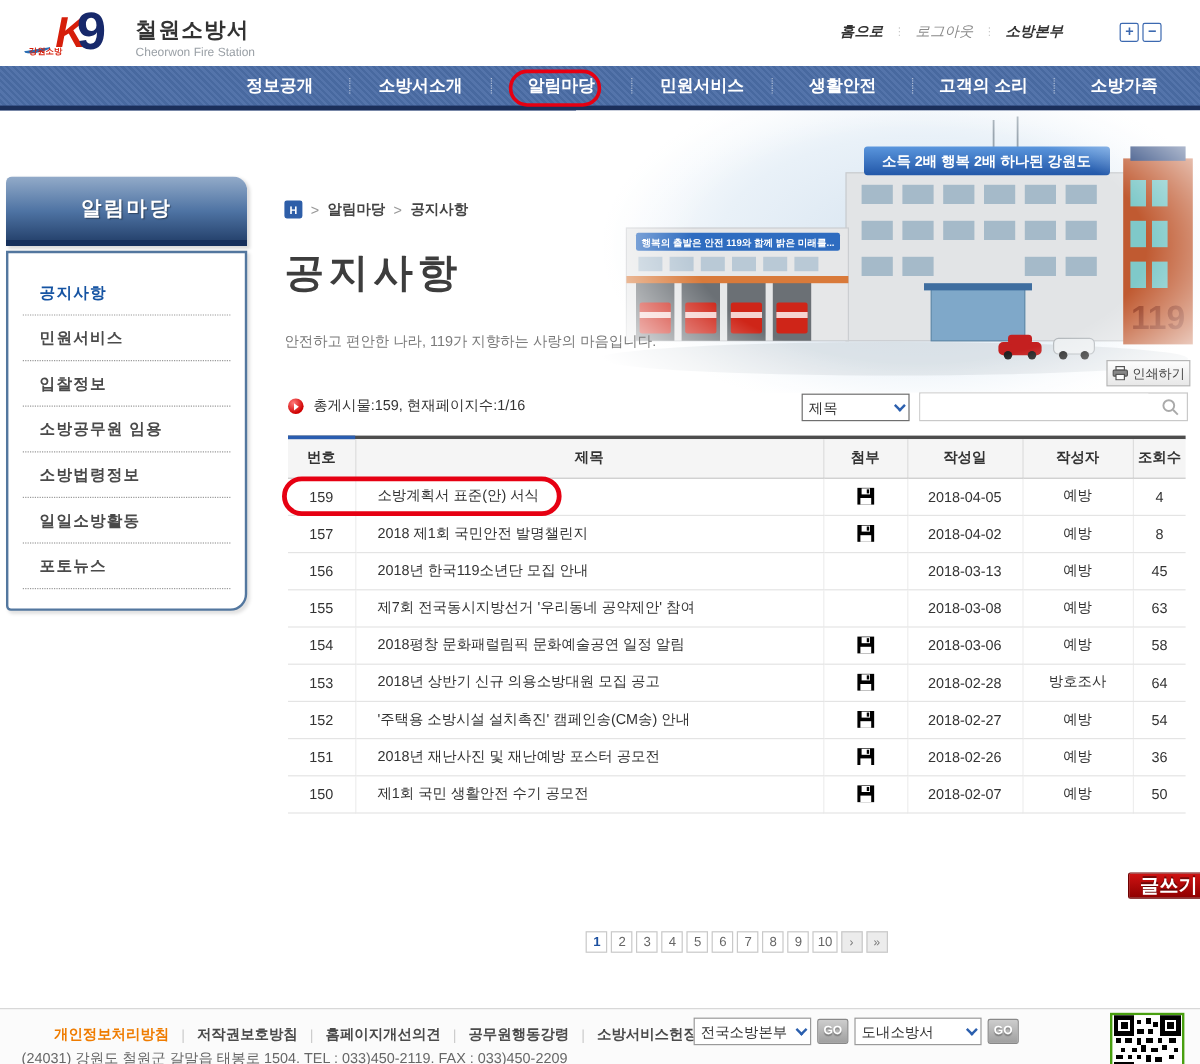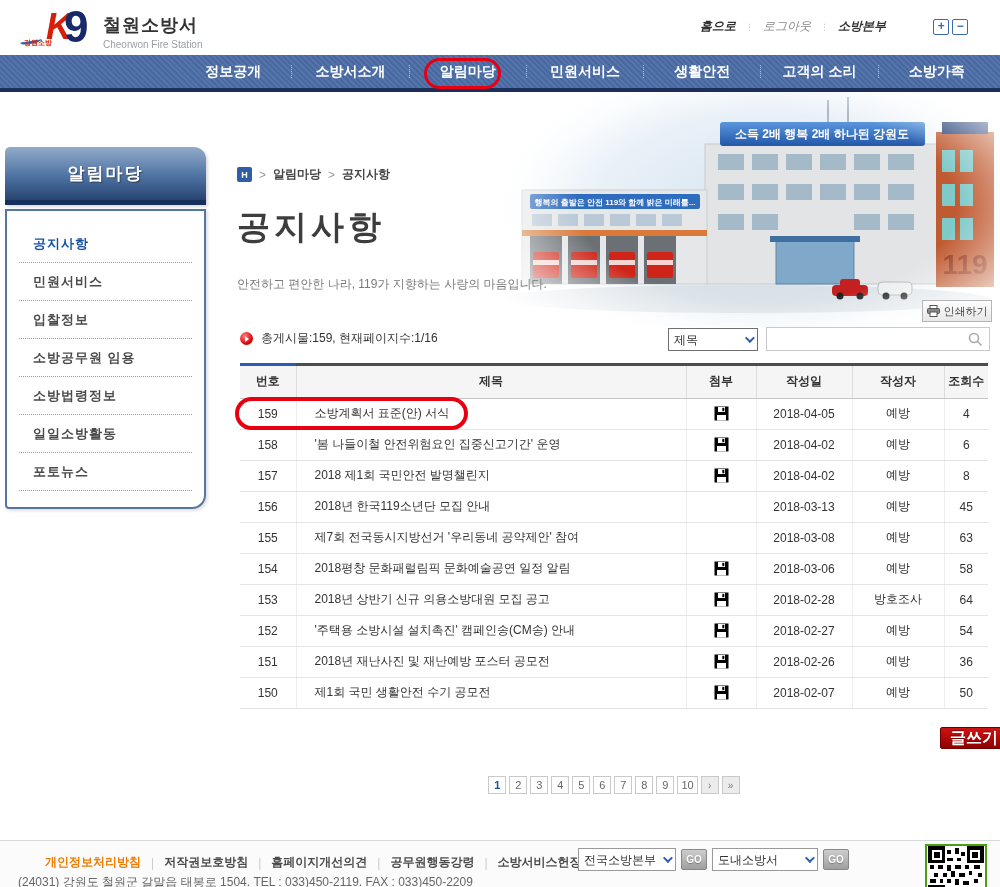--- a/index.html
+++ b/index.html
@@ -7,21 +7,21 @@
   .page { position:relative; width:1000px; height:887px; background:#fff; overflow:hidden; }
 
   
   .top { position:absolute; left:0; top:0; width:1000px; height:55px; background:#fff; }
   .logo { position:absolute; left:38px; top:6px; display:flex; cursor:pointer; }
   .logo-mark { position:relative; width:64px; height:44px; }
   .logo-k { position:absolute; left:8px; top:0; font-size:36px; font-weight:bold; font-style:italic; color:#d61e0a; }
   .logo-9 { position:absolute; left:26px; top:-4px; font-size:44px; font-weight:bold; color:#17296b; }
   .logo-sub { position:absolute; left:-14px; bottom:2px; font-size:7px; color:#d61e0a; font-weight:bold; letter-spacing:0; }
   .logo-swoosh { position:absolute; left:-18px; bottom:6px; width:22px; height:6px; border-bottom:3px solid #2a6fb5; border-radius:0 0 60% 40%; transform:rotate(-8deg); }
-  .logo-text { margin-left:1px; padding-top:7px; }
+  .logo-text { margin-left:11px; padding-top:7px; }
   .logo-title { font-size:18px; font-weight:bold; color:#333; letter-spacing:1px; }
   .logo-en { font-size:10px; color:#9aa0a6; margin-top:2px; }
 
   .util { position:absolute; right:32px; top:18px; display:flex; align-items:center; gap:9px; font-size:12px;font-style:italic; }
   .util .u-link { color:#333; font-weight:bold; cursor:pointer; }
   .util .u-link.dim { color:#8a8a8a; font-weight:normal; }
   .util .u-sep { color:#c9c9c9; font-size:9px; }
   .zoom-btns { display:flex; gap:3px; margin-left:38px; }
   .zoom-btn { width:16px; height:16px; border:1px solid #3c69b0; background:#fff; color:#3c69b0;
               font-size:12px; font-weight:bold; line-height:13px; text-align:center; cursor:pointer; border-radius:2px; }
@@ -341,33 +341,20 @@
                 <rect x="0.5" y="0.5" width="14" height="14" fill="#000"></rect>
                 <rect x="4" y="1" width="7" height="5" fill="#fff"></rect>
                 <rect x="8.3" y="1.8" width="2" height="3.4" fill="#000"></rect>
                 <rect x="3" y="9" width="9" height="5.5" fill="#fff"></rect>
               </svg></td>
             <td>2018-04-05</td>
             <td>예방</td>
             <td>4</td>
           </tr>
           <tr>
-            <td>158</td>
-            <td class="t-title">'봄 나들이철 안전위험요인 집중신고기간' 운영</td>
-            <td><svg class="disk" width="15" height="15" viewBox="0 0 15 15">
-                <rect x="0.5" y="0.5" width="14" height="14" fill="#000"></rect>
-                <rect x="4" y="1" width="7" height="5" fill="#fff"></rect>
-                <rect x="8.3" y="1.8" width="2" height="3.4" fill="#000"></rect>
-                <rect x="3" y="9" width="9" height="5.5" fill="#fff"></rect>
-              </svg></td>
-            <td>2018-04-02</td>
-            <td>예방</td>
-            <td>6</td>
-          </tr>
-          <tr>
             <td>157</td>
             <td class="t-title">2018 제1회 국민안전 발명챌린지</td>
             <td><svg class="disk" width="15" height="15" viewBox="0 0 15 15">
                 <rect x="0.5" y="0.5" width="14" height="14" fill="#000"></rect>
                 <rect x="4" y="1" width="7" height="5" fill="#fff"></rect>
                 <rect x="8.3" y="1.8" width="2" height="3.4" fill="#000"></rect>
                 <rect x="3" y="9" width="9" height="5.5" fill="#fff"></rect>
               </svg></td>
             <td>2018-04-02</td>
             <td>예방</td>

